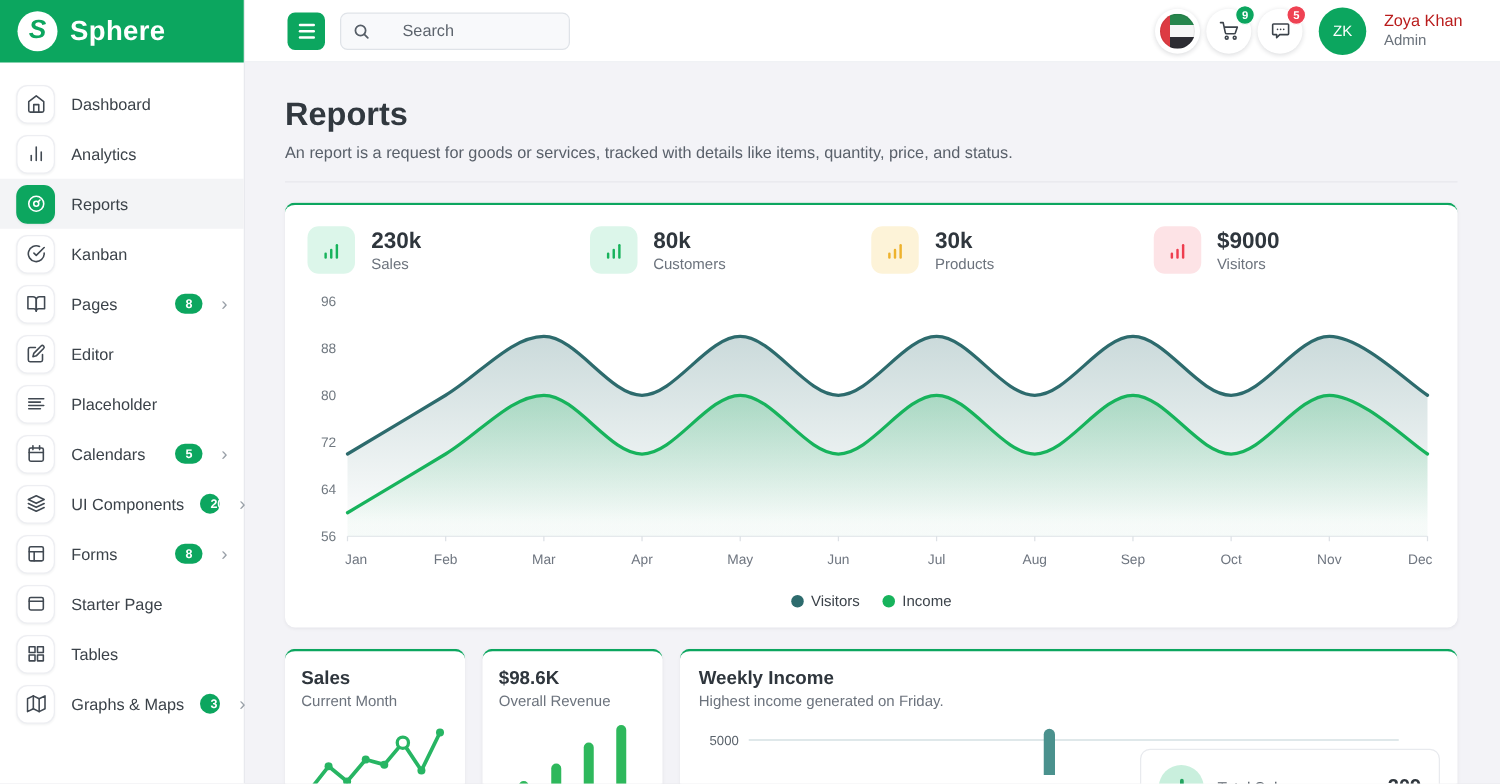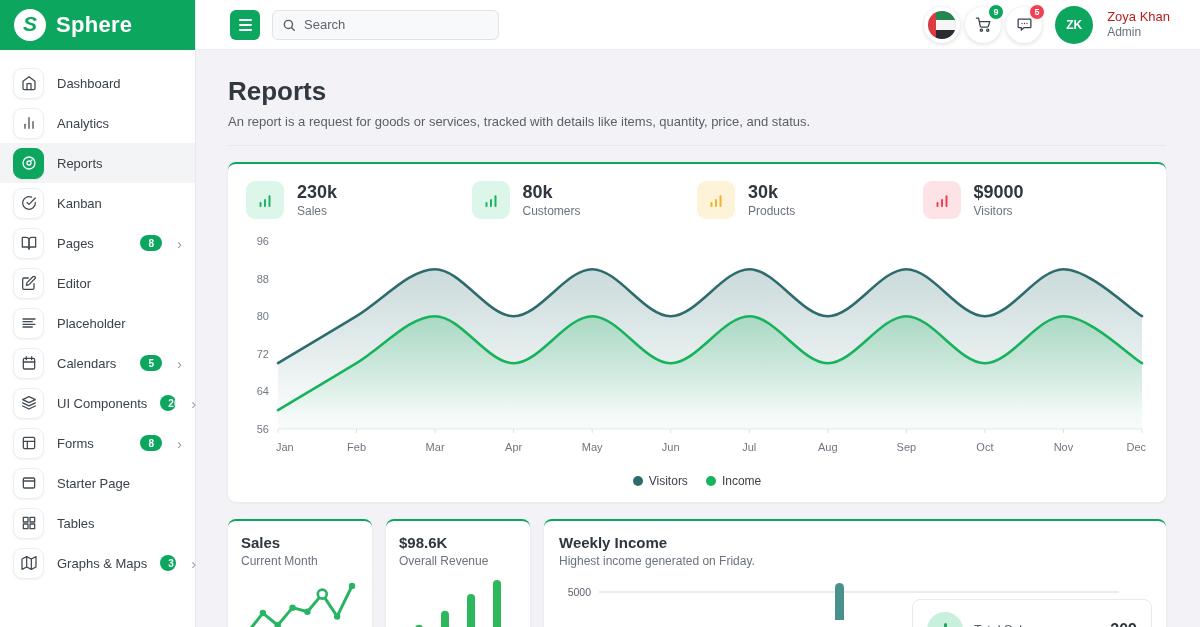--- a/index.html
+++ b/index.html
@@ -31,43 +31,43 @@
   .nav-chevron{color:#9aa1a9;font-size:15px;line-height:1;margin-left:2px;}
 
   
   .topbar{position:absolute;left:196px;top:0;width:1004px;height:50px;background:#fff;
           border-bottom:1px solid #eceef2;display:flex;align-items:center;
           padding:0 30px 0 34px;z-index:2;}
   .burger-btn{width:30px;height:30px;border-radius:6px;background:var(--brand);border:none;
               display:flex;flex-direction:column;align-items:center;justify-content:center;
               gap:3px;cursor:pointer;}
   .burger-btn i{display:block;width:13px;height:2px;background:#fff;border-radius:1px;}
-  .search-box{margin-left:12px;width:227px;height:30px;background:#f8f9fb;
+  .search-box{margin-left:12px;width:184px;height:30px;background:#f8f9fb;
               border:1px solid #dfe3e8;border-radius:6px;display:flex;align-items:center;
-              padding:0 9px;gap:6px;color:#565e67;}
+              padding:0 9px;gap:24px;color:#565e67;}
   .search-box svg{width:14px;height:14px;flex:0 0 auto;}
   .search-box input{border:none;outline:none;background:transparent;font-size:13px;width:100%;
                     color:#394049;font-family:inherit;}
   .search-box input::placeholder{color:#5d646d;}
   .top-right{margin-left:auto;display:flex;align-items:center;gap:5px;}
   .circle-btn{width:36px;height:36px;border-radius:50%;background:#fff;position:relative;
               box-shadow:0 1px 4px rgba(20,25,35,.16);display:flex;align-items:center;
               justify-content:center;color:#3c434b;cursor:pointer;}
   .circle-btn svg{width:17px;height:17px;}
   .flag{width:28px;height:28px;border-radius:50%;
         background-image:linear-gradient(to right,#dd3b42 0 30%,rgba(0,0,0,0) 30%),
                          linear-gradient(to bottom,#27864d 0 33.4%,#f6f6f6 33.4% 66.7%,#2c2c32 66.7%);
         box-shadow:inset 0 0 0 1px rgba(0,0,0,.06);}
   .mini-badge{position:absolute;top:-3px;right:-3px;width:16px;height:16px;border-radius:50%;
               color:#fff;font-size:9px;font-weight:700;display:flex;align-items:center;
               justify-content:center;border:1.5px solid #fff;}
   .mini-badge.green{background:var(--brand);}
   .mini-badge.red{background:#ef4253;}
   .avatar{width:38px;height:38px;border-radius:50%;background:var(--brand);color:#fff;
-          font-size:12px;font-weight:700;display:flex;align-items:center;justify-content:center;
+          font-size:12px;font-weight:400;display:flex;align-items:center;justify-content:center;
           margin-left:8px;cursor:pointer;}
   .user-meta{margin-left:9px;line-height:1.25;}
   .user-name{font-size:13px;color:#b91c1c;}
   .user-role{font-size:12px;color:#6a727b;}
 
   
   .content{position:absolute;left:196px;top:50px;width:1004px;height:577px;
            padding:26px 34px 0 32px;overflow:hidden;}
   .page-head{padding-bottom:16px;border-bottom:1px solid #e7e8ed;}
   .page-title{margin:0;font-size:26px;font-weight:600;color:#31383f;}

